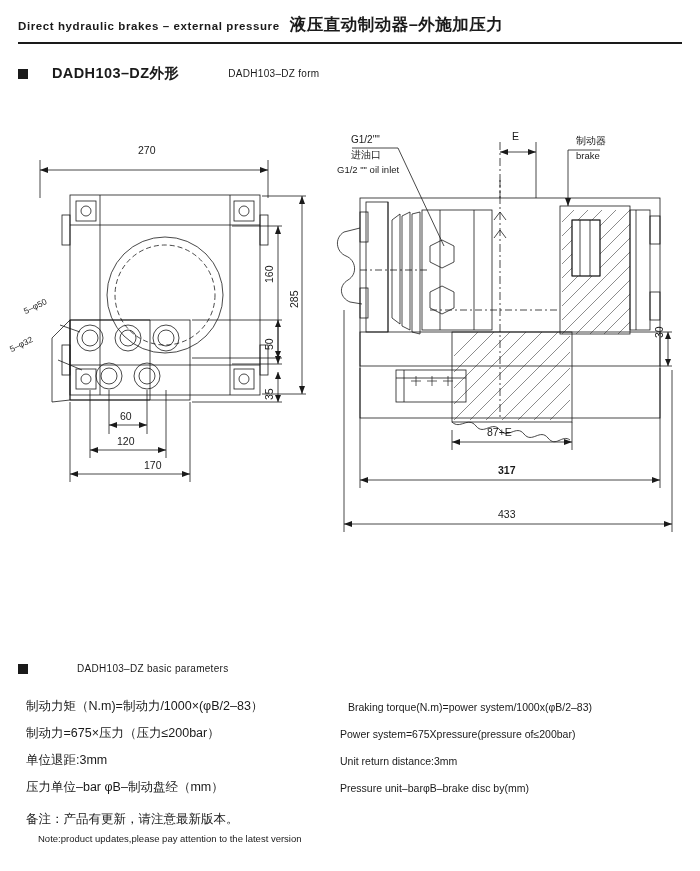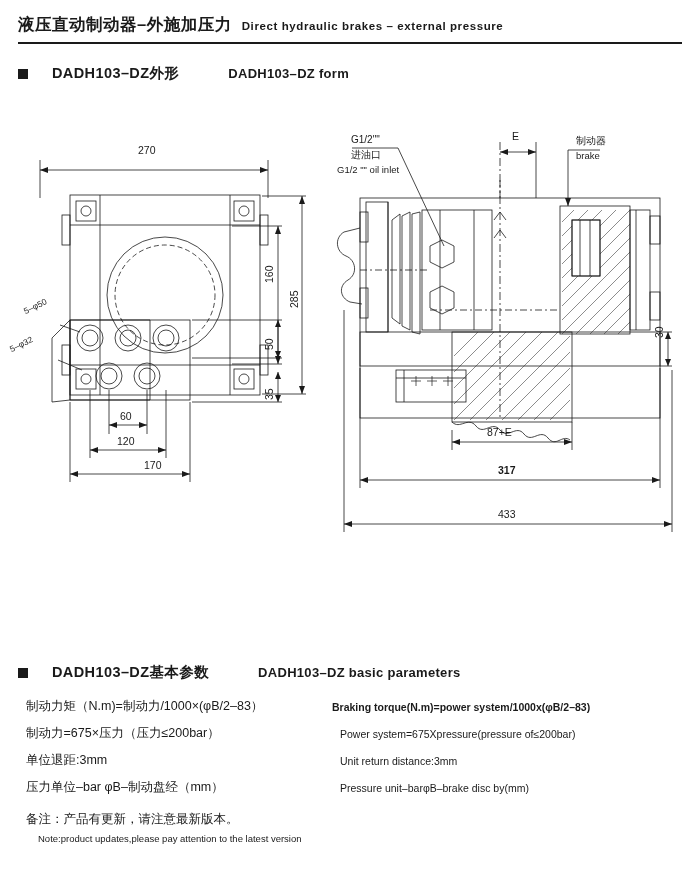--- a/index.html
+++ b/index.html
@@ -12,41 +12,41 @@
   .abs{position:absolute;}
   
   #title-row{left:18px;top:14px;width:664px;display:flex;align-items:baseline;gap:10px;}
   #title-cn{font-size:16.5px;font-weight:bold;letter-spacing:0.5px;}
   #title-en{font-size:11.5px;font-weight:bold;letter-spacing:0.6px;}
   #title-rule{left:18px;top:42px;width:664px;height:1.5px;background:#1a1a1a;}
 
   .sec-head{display:flex;align-items:center;gap:24px;}
   .sq{width:10px;height:10px;background:#1a1a1a;display:inline-block;}
   .sec-cn{font-size:14.5px;font-weight:bold;letter-spacing:0.4px;}
-  .sec-en{font-size:13px;font-weight:bold;letter-spacing:0.3px;padding-left:25px;}
+  .sec-en{font-size:10px;font-weight:normal;letter-spacing:0.3px;padding-left:25px;}
 
   #sec1{left:18px;top:64px;}
   #sec2{left:18px;top:663px;}
 
   
   #drawing{left:0px;top:120px;width:700px;height:470px;}
   svg{display:block;}
 
   
   .param{font-size:12.5px;white-space:nowrap;}
   .param-en{font-size:10.5px;white-space:nowrap;}
   .note-cn{font-size:12.5px;}
   .note-en{font-size:9.5px;margin-left:12px;}
 </style>
 </head>
 <body>
 
 <div class="abs" id="title-row">
+  <span id="title-en">Direct hydraulic brakes – external pressure</span>
   <span id="title-cn">液压直动制动器–外施加压力</span>
-  <span id="title-en">Direct hydraulic brakes – external pressure</span>
 </div>
 <div class="abs" id="title-rule"></div>
 
 <div class="abs sec-head" id="sec1">
   <span class="sq"></span>
   <span class="sec-cn">DADH103–DZ外形</span>
   <span class="sec-en">DADH103–DZ form</span>
 </div>
 
 <div class="abs" id="drawing">
@@ -288,28 +288,27 @@
 
   <div class="abs" style="left:351px;top:14px;font-size:10px;">G1/2""</div>
   <div class="abs" style="left:351px;top:28px;font-size:10px;">进油口</div>
   <div class="abs" style="left:337px;top:44px;font-size:9.5px;">G1/2 "" oil inlet</div>
   <div class="abs" style="left:576px;top:14px;font-size:10px;">制动器</div>
   <div class="abs" style="left:576px;top:30px;font-size:9.5px;text-align:center;">brake</div>
 </div>
 
 <div class="abs sec-head" id="sec2">
   <span class="sq"></span>
-  <span class="sec-cn">DADH103–DZ基本参数</span>
   <span class="sec-en">DADH103–DZ basic parameters</span>
 </div>
 
 <div class="abs param" style="left:26px;top:698px;">制动力矩（N.m)=制动力/1000×(φB/2–83）</div>
 <div class="abs param" style="left:26px;top:725px;">制动力=675×压力（压力≤200bar）</div>
 <div class="abs param" style="left:26px;top:752px;">单位退距:3mm</div>
 <div class="abs param" style="left:26px;top:779px;">压力单位–bar    φB–制动盘经（mm）</div>
 
-<div class="abs param-en" style="left:332px;top:701px;font-weight:bold;">Braking torque(N.m)=power system/1000x(φB/2–83)</div>
+<div class="abs param-en" style="left:348px;top:701px;">Braking torque(N.m)=power system/1000x(φB/2–83)</div>
 <div class="abs param-en" style="left:340px;top:728px;">Power system=675Xpressure(pressure of≤200bar)</div>
 <div class="abs param-en" style="left:340px;top:755px;">Unit return distance:3mm</div>
 <div class="abs param-en" style="left:340px;top:782px;">Pressure unit–barφB–brake disc by(mm)</div>
 
 <div class="abs note-cn" style="left:26px;top:811px;">备注：产品有更新，请注意最新版本。</div>
 <div class="abs note-en" style="left:26px;top:833px;">Note:product updates,please pay attention to the latest version</div>
 
 </body></html>

